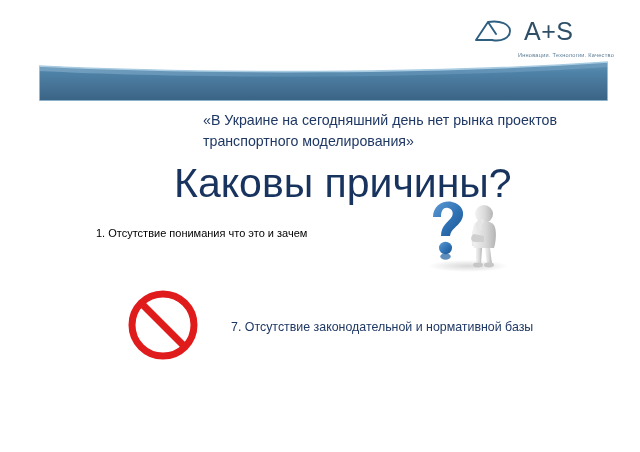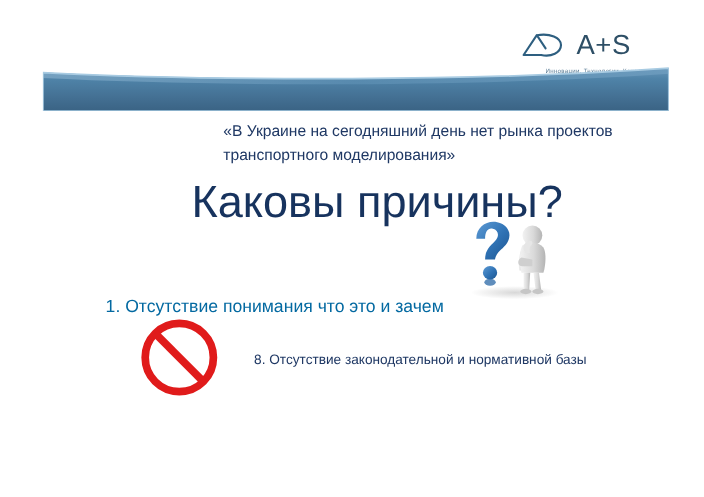--- a/index.html
+++ b/index.html
@@ -19,23 +19,23 @@
   .slide {
     position: absolute;
     inset: 0;
     background: #ffffff;
   }
 
   
   .logo-block {
     position: absolute;
     left: 474px;
-    top: 24px;
+    top: 14px;
     width: 140px;
-    text-align: center;
+    text-align: right;
   }
   .logo-row {
     display: flex;
     align-items: center;
     gap: 8px;
     height: 34px;
   }
   .logo-mark {
     width: 42px;
     height: 28px;
@@ -88,26 +88,25 @@
     line-height: 1.2;
     color: #17335e;
     font-family: "Liberation Sans", sans-serif;
     white-space: nowrap;
   }
 
   .reason-1 {
     position: absolute;
     left: 96px;
     top: 226px;
-    font-size: 16px;
+    font-size: 11px;
     line-height: 1.4;
-    color: #0369a1;
-    white-space: nowrap;
-    font-family: "Liberation Sans", sans-serif;
-    margin-top: 43px;
+    color: #000000;
+    white-space: nowrap;
+    font-family: "Liberation Sans", sans-serif;
   }
 
   .reason-2 {
     position: absolute;
     left: 231px;
     top: 319px;
     font-size: 12.4px;
     line-height: 1.4;
     color: #1f3864;
     white-space: nowrap;
@@ -220,15 +219,15 @@
     </svg>
   </div>
 
   <div class="no-sign">
     <svg viewBox="0 0 74 74" xmlns="http://www.w3.org/2000/svg">
       <circle cx="37" cy="37" r="31" fill="none" stroke="#e01b1b" stroke-width="7"></circle>
       <line x1="15" y1="15" x2="59" y2="59" stroke="#e01b1b" stroke-width="7" stroke-linecap="butt"></line>
     </svg>
   </div>
 
-  <div class="reason-2">8. Отсутствие законодательной и нормативной базы</div>
+  <div class="reason-2">7. Отсутствие законодательной и нормативной базы</div>
 
 </div>
 
 </body></html>

